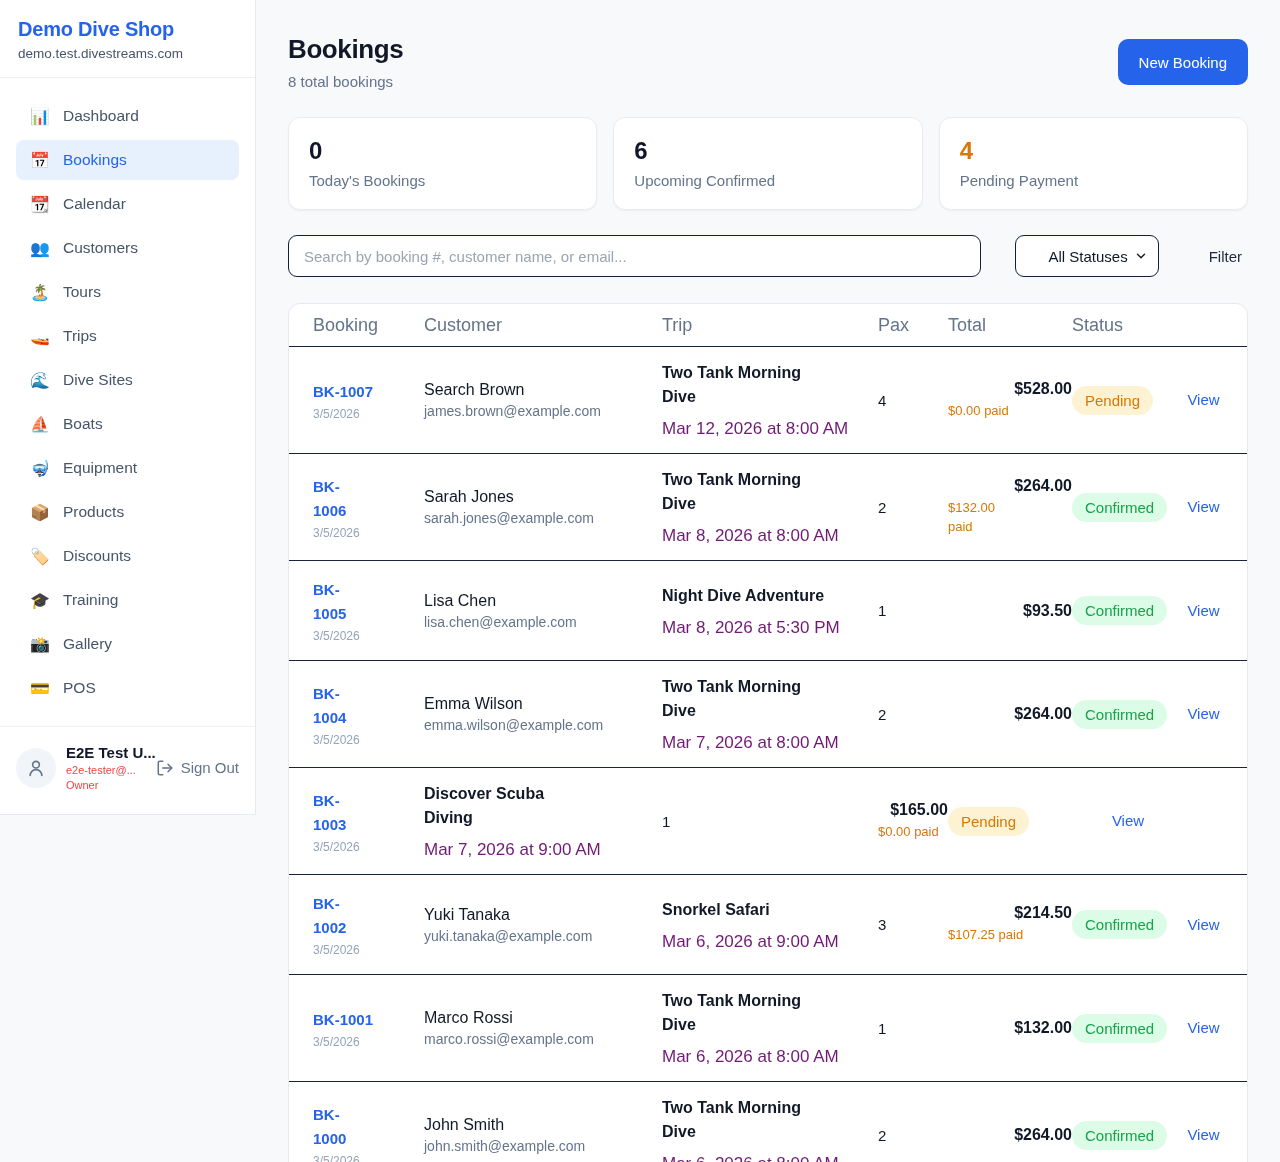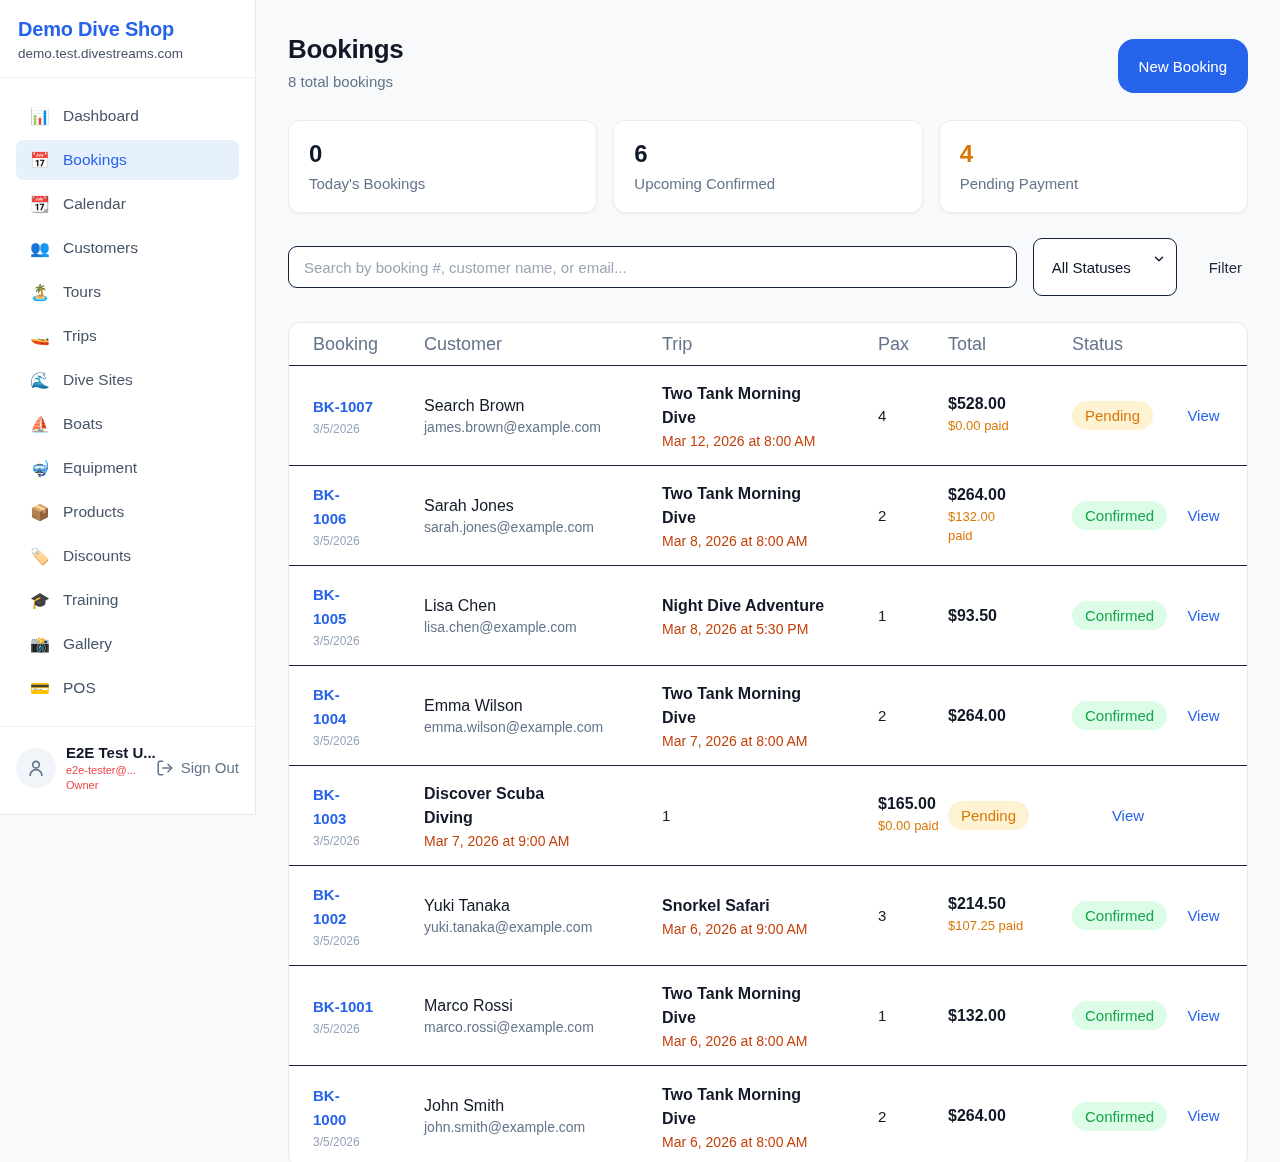--- a/index.html
+++ b/index.html
@@ -50,48 +50,48 @@
     color: #64748b; font-size: 15px; cursor: pointer; white-space: nowrap;
   }
   
   .main { flex: 1 1 auto; padding: 34px 32px 32px; }
   .page-header { display: flex; align-items: flex-start; justify-content: space-between; }
   .page-title { font-size: 26px; font-weight: 700; color: #111827; letter-spacing: -0.4px; }
   .page-subtitle { font-size: 15px; color: #64748b; margin-top: 8px; }
   .btn-primary {
     background: #2563eb; color: #ffffff; border: none; cursor: pointer;
     font-family: inherit; font-size: 15px; font-weight: 500;
-    padding: 0 21px; height: 54px; border-radius: 16px; margin-top: 5px;
+    padding: 0 21px; height: 46px; border-radius: 10px; margin-top: 5px;
   }
   
   .stats { display: grid; grid-template-columns: 1fr 1fr 1fr; gap: 16px; margin-top: 27px; }
   .stat-card {
     background: #ffffff; border: 1px solid #e9edf2; border-radius: 12px;
     padding: 19px 20px 20px;
     box-shadow: 0 1px 2px rgba(16,24,40,0.05);
   }
   .stat-value { font-size: 24px; font-weight: 700; color: #0f172a; }
   .stat-value.orange { color: #d97706; }
   .stat-label { font-size: 15px; color: #64748b; margin-top: 7px; }
   
-  .controls { display: flex; align-items: center; margin-top: 25px; }
+  .controls { display: flex; align-items: center; margin-top: 25px; gap: 18px; }
   .search-input {
     flex: 1 1 auto; height: 42px;
     border: 1px solid #13203a; border-radius: 9px;
     background: #ffffff; padding: 0 15px;
     font-family: inherit; font-size: 15px; color: #0f172a;
   }
   .search-input::placeholder { color: #9aa4b2; }
   .select-wrap { position: relative; margin-left: 16px; }
   .status-select {
     appearance: none; -webkit-appearance: none;
-    height: 58px; width: 144px;
+    height: 42px; width: 144px;
     border: 1px solid #13203a; border-radius: 9px;
     background: #ffffff; padding: 0 30px 0 18px;
-    font-family: inherit; font-size: 15px; color: #0f172a; cursor: pointer;
+    font-family: inherit; font-size: 15px; color: #0f172a; cursor: pointer; text-align: right;
   }
   .select-chevron { position: absolute; right: 11px; top: 14px; pointer-events: none; }
   .filter-btn {
     background: none; border: none; cursor: pointer; font-family: inherit;
     font-size: 15px; font-weight: 500; color: #1e293b; margin-left: 26px; padding: 0 6px;
   }
   
   .table-card {
     margin-top: 26px; background: #ffffff;
     border: 1px solid #e6eaf0; border-radius: 12px; overflow: hidden;
@@ -103,23 +103,23 @@
   }
   .thead { height: 43px; border-bottom: 1px solid #16233a; }
   .th { font-size: 18px; font-weight: 500; color: #64748b; }
   .trow { min-height: 100px; border-bottom: 1px solid #16233a; padding-top: 14px; padding-bottom: 14px; }
   .trow:last-child { border-bottom: none; }
   .bk-code { font-size: 15px; font-weight: 600; color: #2563eb; line-height: 1.6; text-decoration: none; cursor: pointer; display: inline-block; }
   .bk-date { font-size: 12px; color: #94a3b8; margin-top: 3px; }
   .cust-name { font-size: 16px; font-weight: 500; color: #111827; }
   .cust-email { font-size: 14px; color: #64748b; margin-top: 4px; }
   .trip-name { font-size: 16px; font-weight: 600; color: #111827; max-width: 165px; line-height: 1.5; }
-  .trip-date { font-size: 14px; color: #c2410c; margin-top: 3px; }
+  .trip-date { font-size: 17px; color: #701a75; margin-top: 10px; }
   .c-pax { font-size: 15px; color: #111827; }
-  .total-amt { font-size: 16px; font-weight: 700; color: #111827; }
+  .total-amt { font-size: 16px; font-weight: 700; color: #111827; text-align: right; }
   .total-paid { font-size: 13px; color: #d97706; margin-top: 4px; line-height: 1.45; max-width: 100px; }
   .badge {
     display: inline-block; font-size: 15px; font-weight: 500;
     padding: 6px 13px; border-radius: 999px;
   }
   .badge.pending { color: #d97706; background: #fdf3d3; }
   .badge.confirmed { color: #16a34a; background: #dcfce7; }
   .c-view { text-align: center; }
   .view-link { font-size: 15px; font-weight: 500; color: #2563eb; text-decoration: none; cursor: pointer; }
 </style>

